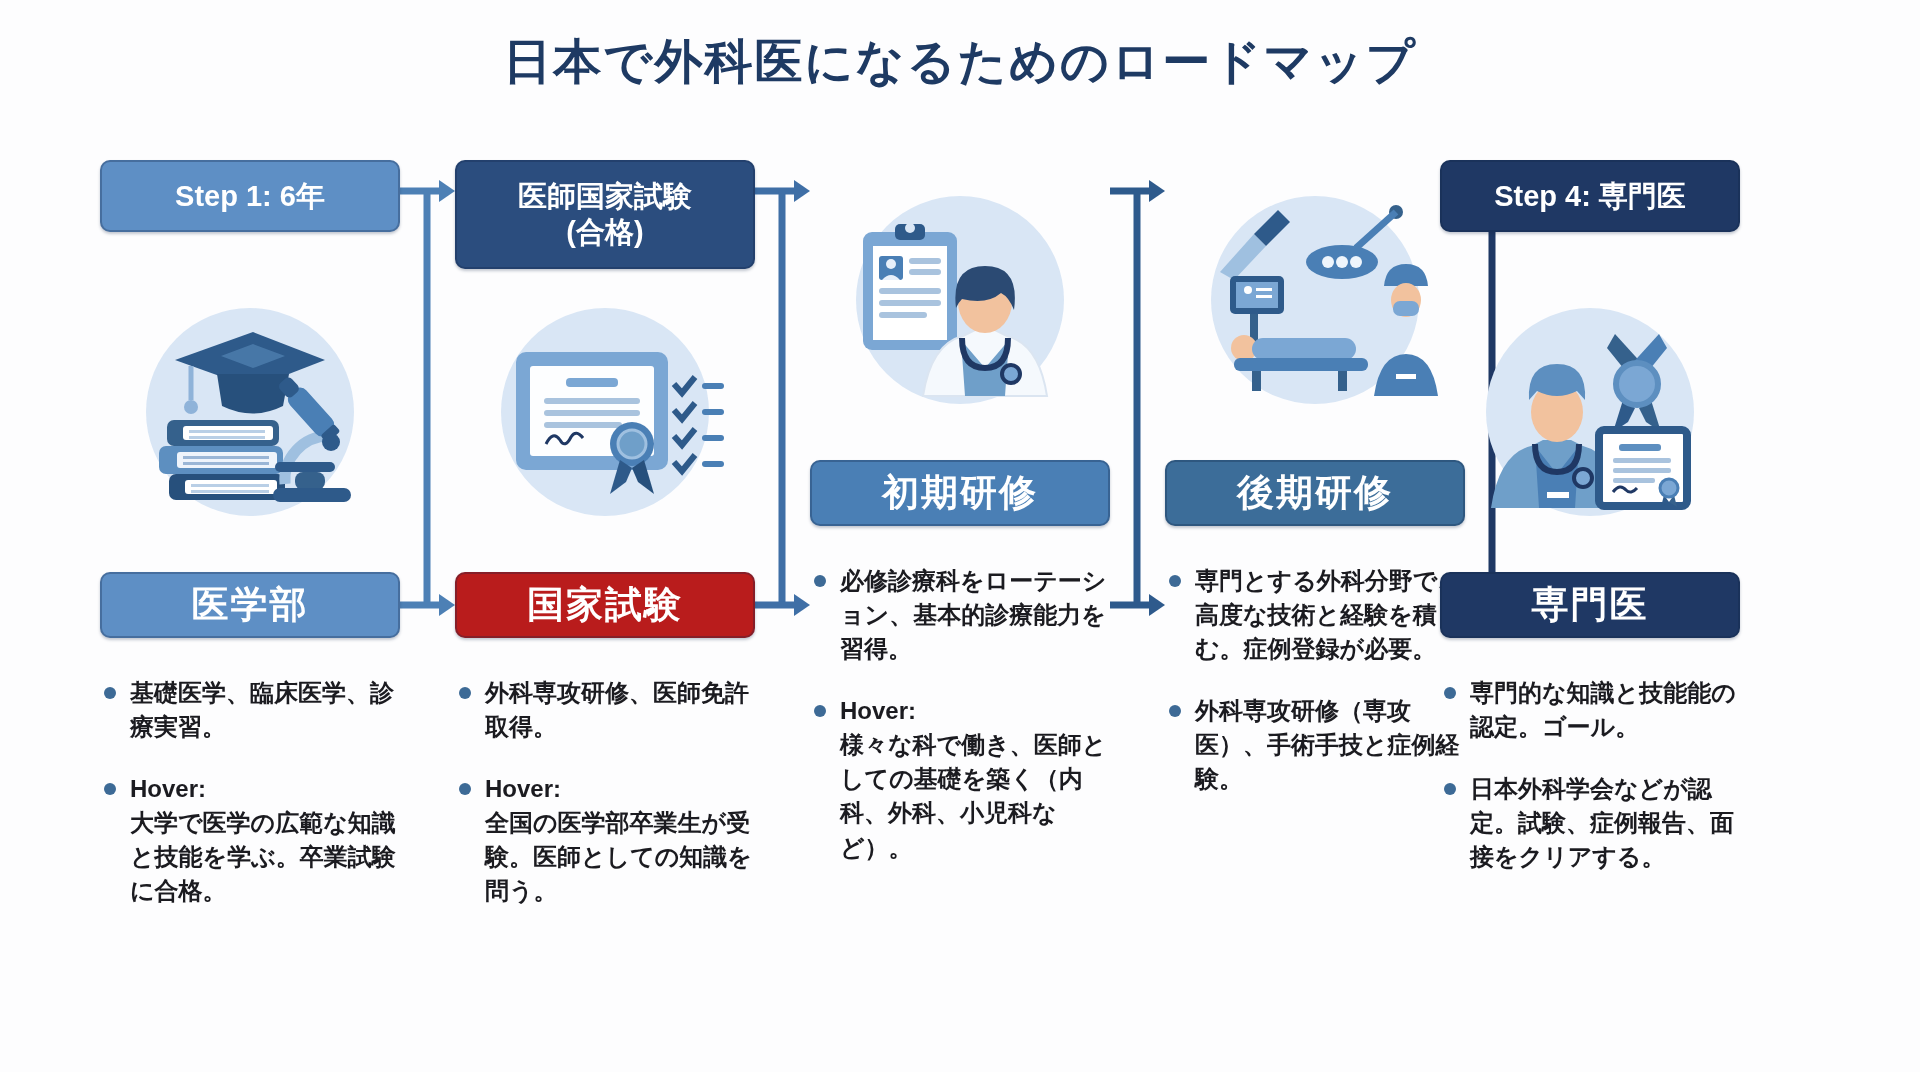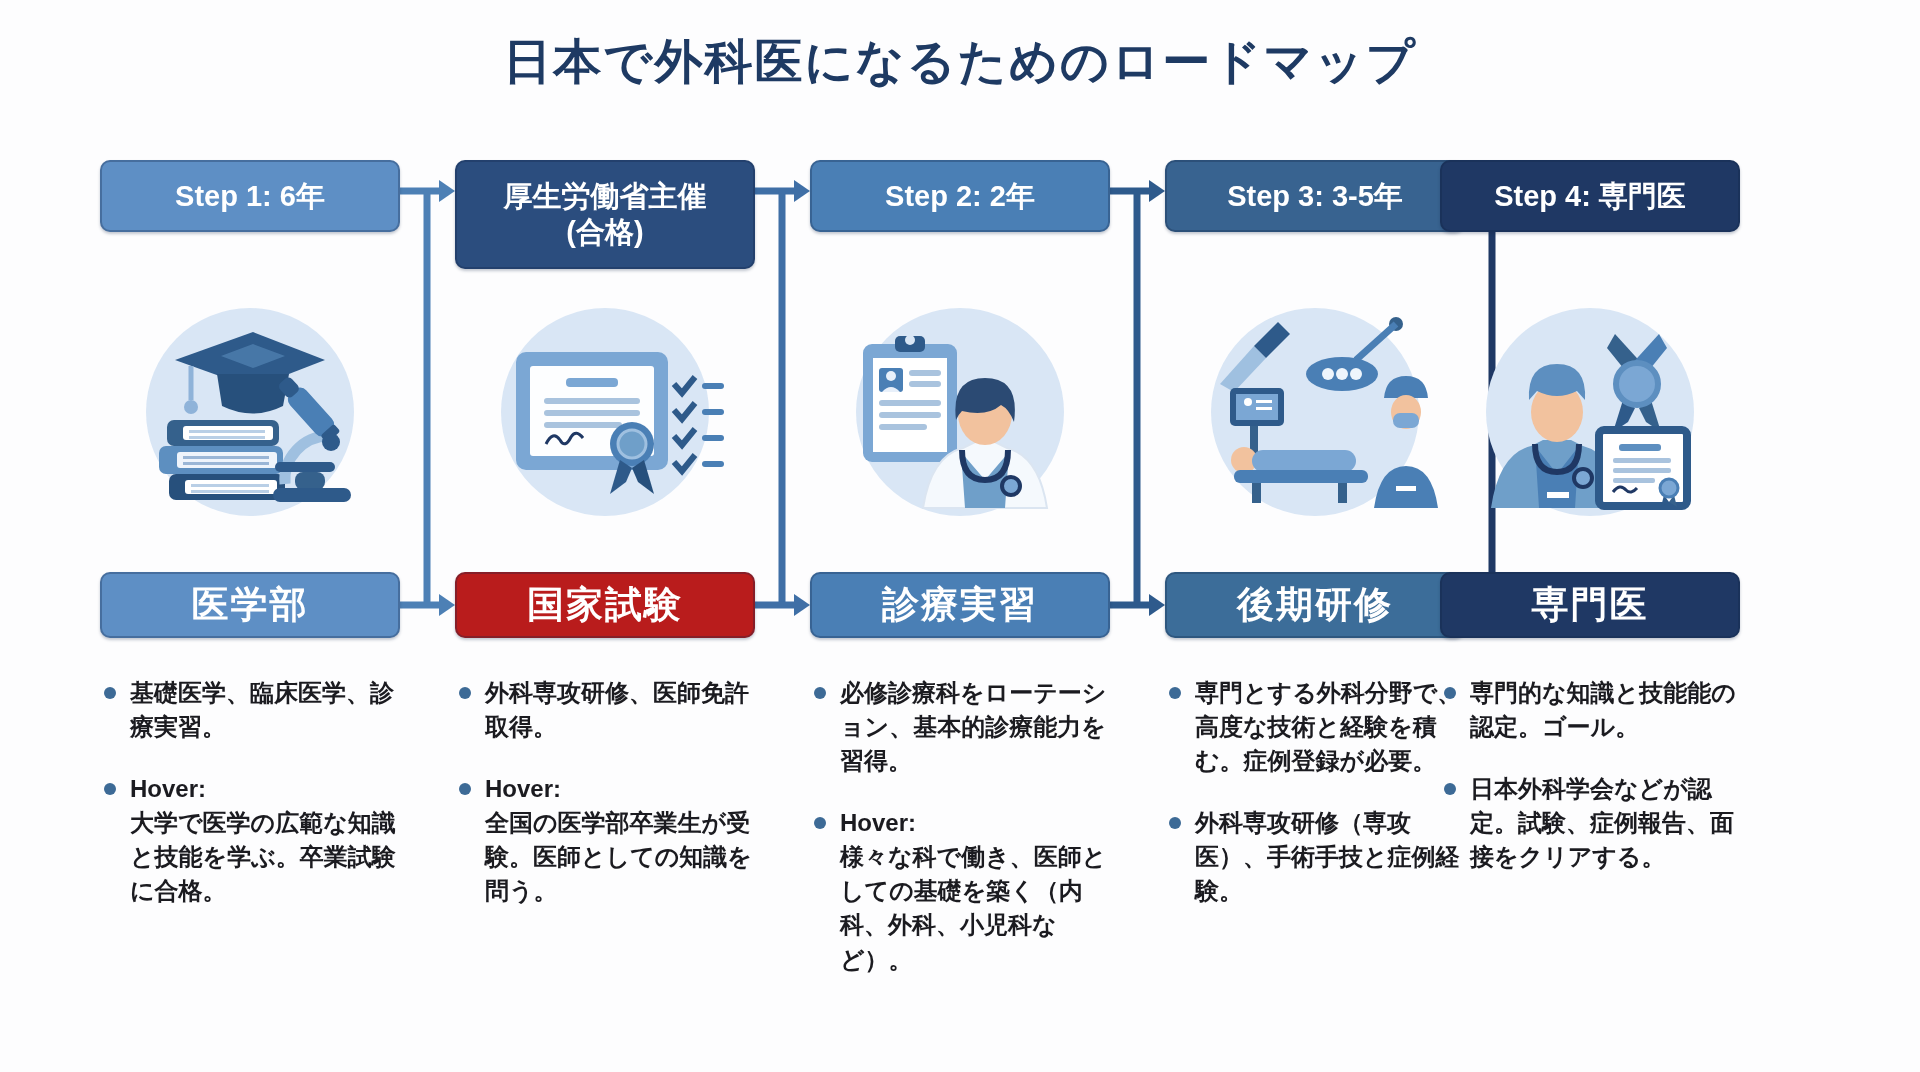--- a/index.html
+++ b/index.html
@@ -127,21 +127,21 @@
     <div class="lbl" style="background-color: rgb(94, 143, 197);">医学部</div>
     <ul class="bullets">
       <li>基礎医学、臨床医学、診療実習。</li>
       <li>Hover:
 大学で医学の広範な知識と技能を学ぶ。卒業試験に合格。</li>
     </ul>
   </div>
 
   <div class="col c2">
     <div class="hdr-slot">
-      <div class="hdr" style="background-color: rgb(43, 77, 126);">厚生労働省主催
+      <div class="hdr" style="background-color: rgb(43, 77, 126);">医師国家試験
 (合格)</div>
     </div>
     <div class="illus">
       <svg width="250" height="250" viewBox="0 0 250 250">
         <circle cx="125" cy="132" r="104" fill="#d9e6f5"></circle>
 
         <rect x="36" y="72" width="152" height="118" rx="10" fill="#7ba7d4"></rect>
         <rect x="50" y="86" width="124" height="90" rx="3" fill="#fdfeff"></rect>
         <rect x="86" y="98" width="52" height="9" rx="4" fill="#7ba7d4"></rect>
         <rect x="64" y="118" width="96" height="6" rx="3" fill="#a9c3de"></rect>
@@ -166,23 +166,20 @@
     </div>
     <div class="lbl" style="background-color: #b91c1c;">国家試験</div>
     <ul class="bullets">
       <li>外科専攻研修、医師免許取得。</li>
       <li>Hover:
 全国の医学部卒業生が受験。医師としての知識を問う。</li>
     </ul>
   </div>
 
   <div class="col c3">
-    <div class="hdr-slot">
-      <div class="hdr" style="background-color: rgb(74, 127, 181);">Step 2: 2年</div>
-    </div>
     <div class="illus">
       <svg width="250" height="250" viewBox="0 0 250 250">
         <circle cx="125" cy="132" r="104" fill="#d9e6f5"></circle>
 
         <rect x="28" y="64" width="94" height="118" rx="9" fill="#7ba7d4"></rect>
         <rect x="38" y="78" width="74" height="94" fill="#ffffff"></rect>
         <rect x="60" y="56" width="30" height="16" rx="5" fill="#2e5a8a"></rect>
         <circle cx="75" cy="60" r="5" fill="#d9e6f5"></circle>
         <rect x="44" y="88" width="24" height="24" rx="3" fill="#4a7fb5"></rect>
         <circle cx="56" cy="96" r="5" fill="#e8f0fa"></circle>
@@ -194,32 +191,29 @@
         <rect x="44" y="144" width="48" height="6" rx="3" fill="#a9c3de"></rect>
 
         <path d="M88 228 q8 -52 40 -60 l12 -6 h20 l12 6 q32 8 40 60 z" fill="#f5f9fd" stroke="#dbe5f1" stroke-width="2"></path>
         <polygon points="126,172 150,200 174,172 170,228 130,228" fill="#6f9fc9"></polygon>
         <ellipse cx="150" cy="134" rx="27" ry="31" fill="#f2c29e"></ellipse>
         <path d="M121 140 q-5 -42 29 -42 q35 0 29 44 q-5 -13 -13 -17 q-14 12 -39 6 q-4 4 -6 9 z" fill="#2b4a73"></path>
         <path d="M127 170 q0 30 23 30 q23 0 23 -30" stroke="#1f3864" stroke-width="6" fill="none"></path>
         <circle cx="176" cy="206" r="9" fill="#7ba7d4" stroke="#1f3864" stroke-width="4"></circle>
       </svg>
     </div>
-    <div class="lbl" style="background-color: rgb(74, 127, 181);">診療実習</div>
+    <div class="lbl" style="background-color: rgb(74, 127, 181);">初期研修</div>
     <ul class="bullets">
       <li>必修診療科をローテーション、基本的診療能力を習得。</li>
       <li>Hover:
 様々な科で働き、医師としての基礎を築く（内科、外科、小児科など）。</li>
     </ul>
   </div>
 
   <div class="col c4">
-    <div class="hdr-slot">
-      <div class="hdr" style="background-color: rgb(56, 99, 144);">Step 3: 3-5年</div>
-    </div>
     <div class="illus">
       <svg width="250" height="250" viewBox="0 0 250 250">
         <circle cx="125" cy="132" r="104" fill="#d9e6f5"></circle>
 
         <polygon points="30,104 64,66 76,78 44,112" fill="#9fc0e0"></polygon>
         <polygon points="64,66 88,42 100,54 76,78" fill="#2e5a8a"></polygon>
 
         <circle cx="206" cy="44" r="7" fill="#35618c"></circle>
         <line x1="206" y1="44" x2="166" y2="80" stroke="#4a7fb5" stroke-width="7"></line>
         <ellipse cx="152" cy="94" rx="36" ry="17" fill="#4a7fb5"></ellipse>

